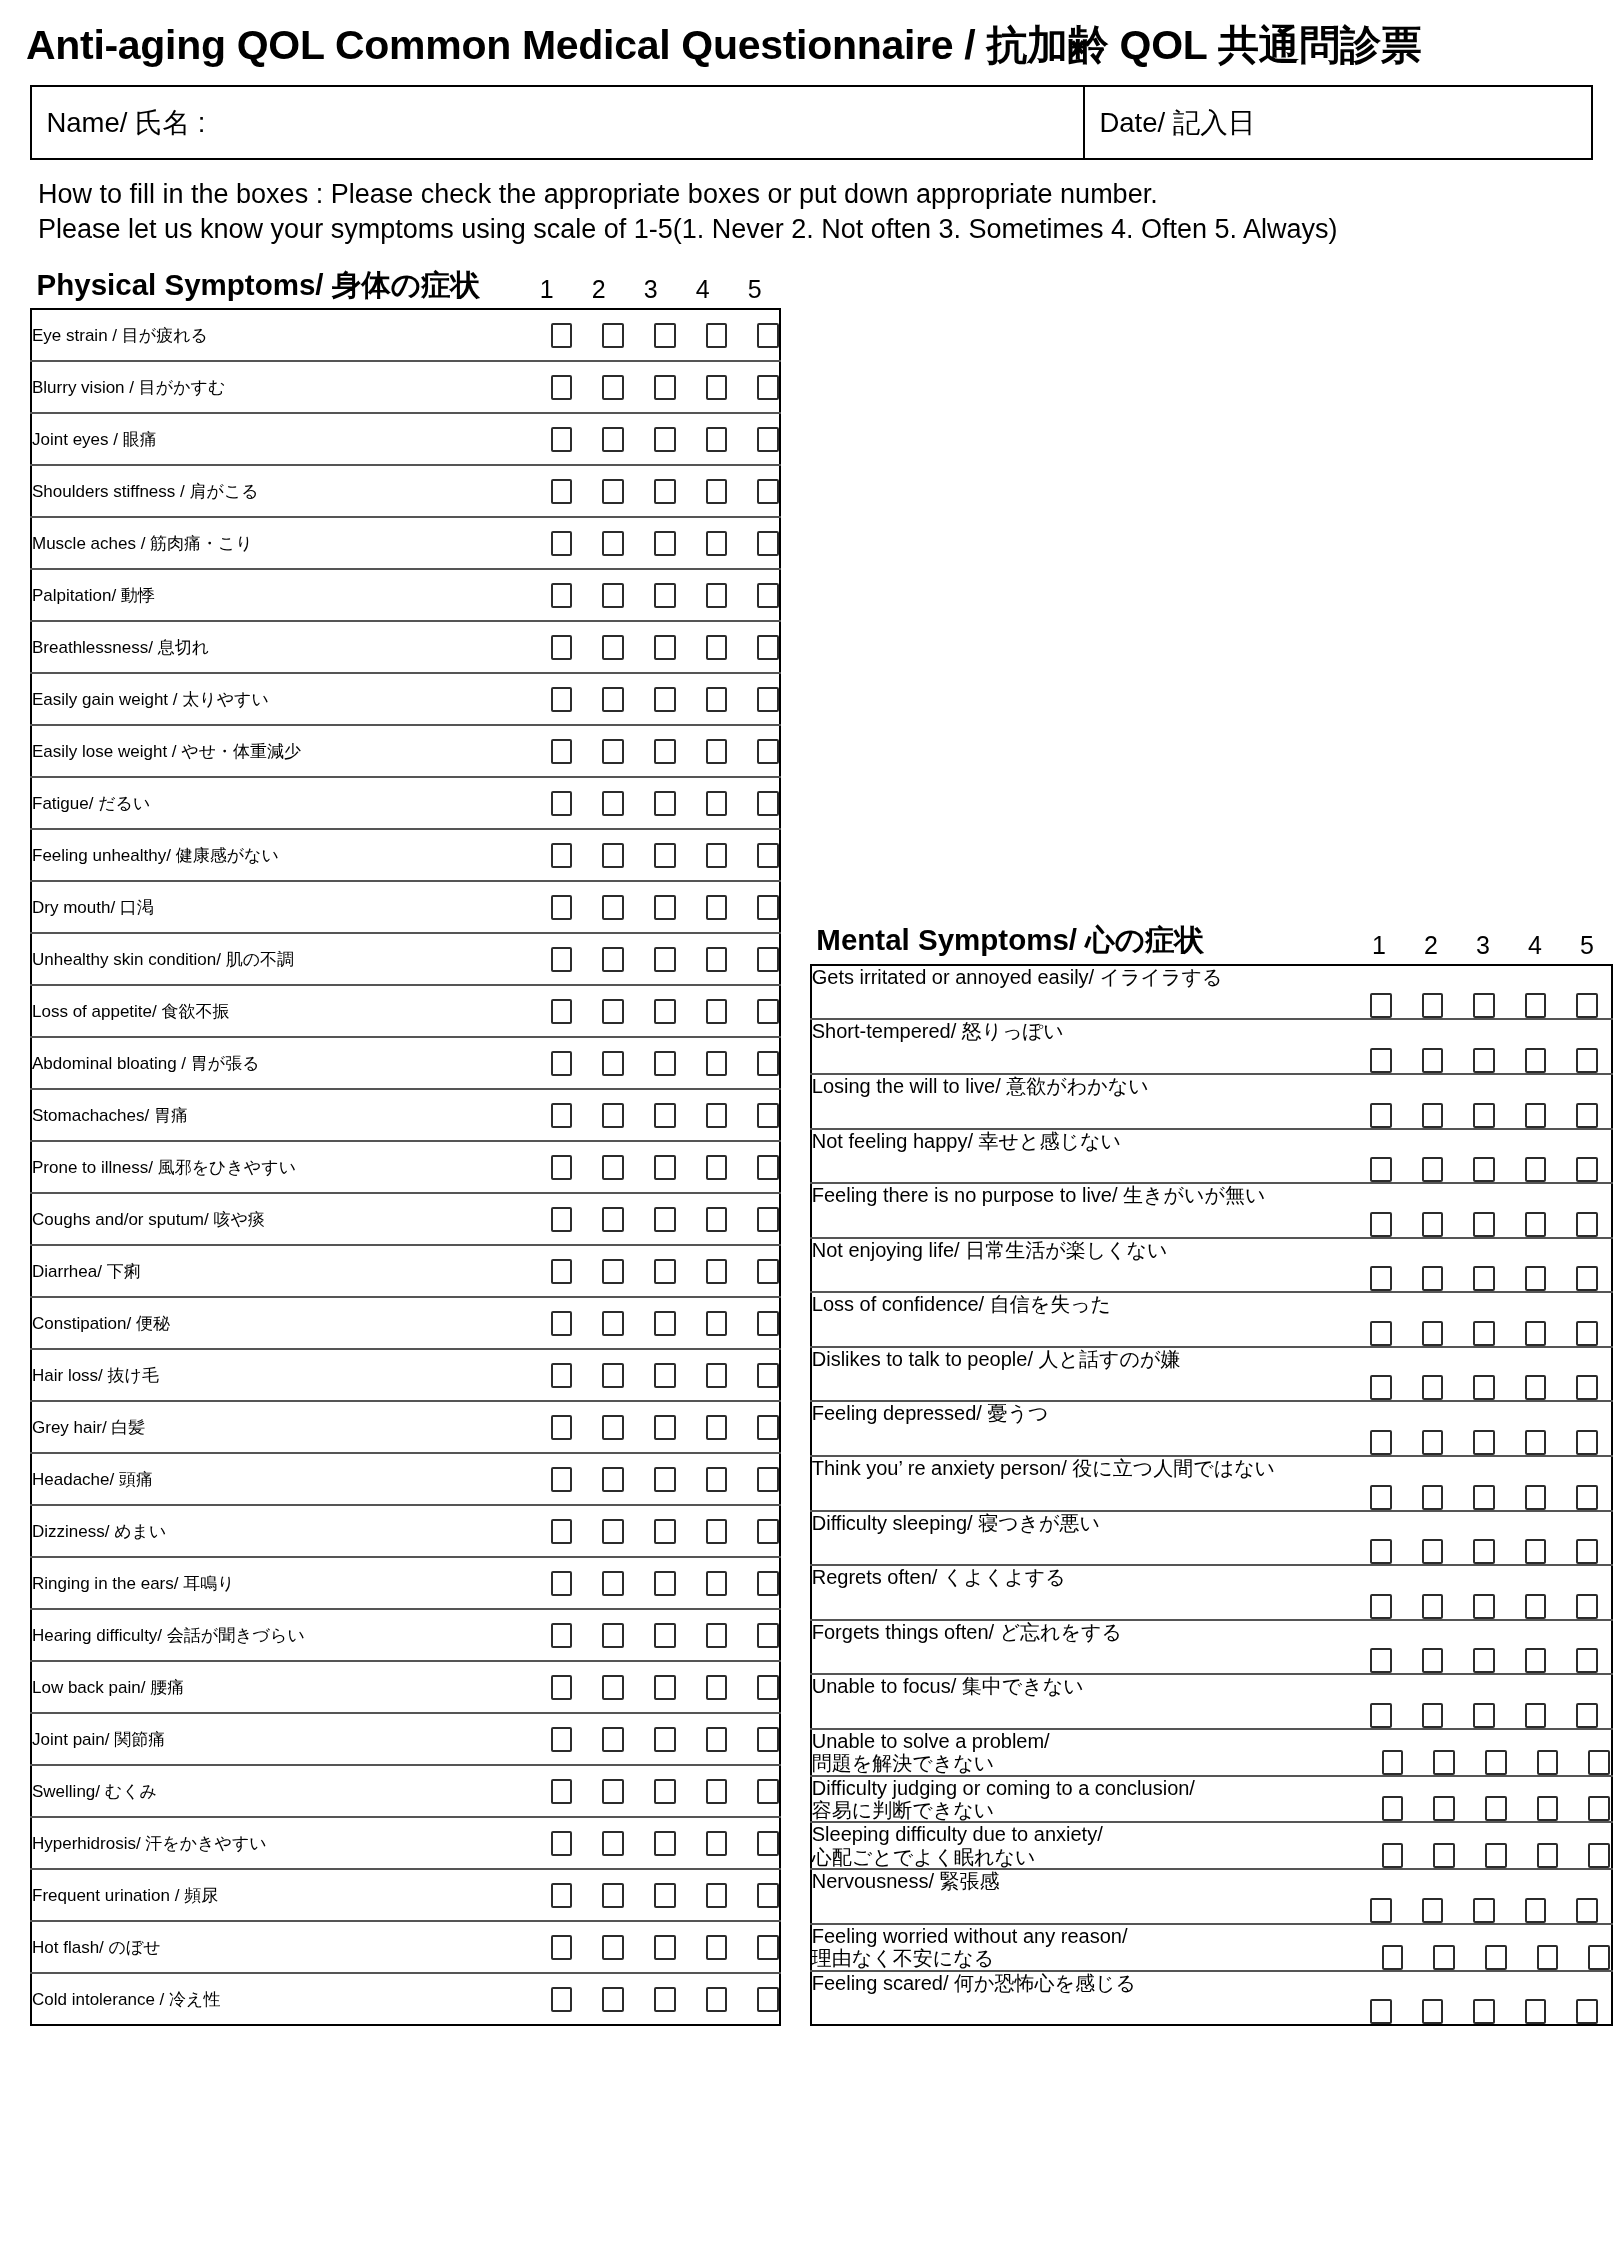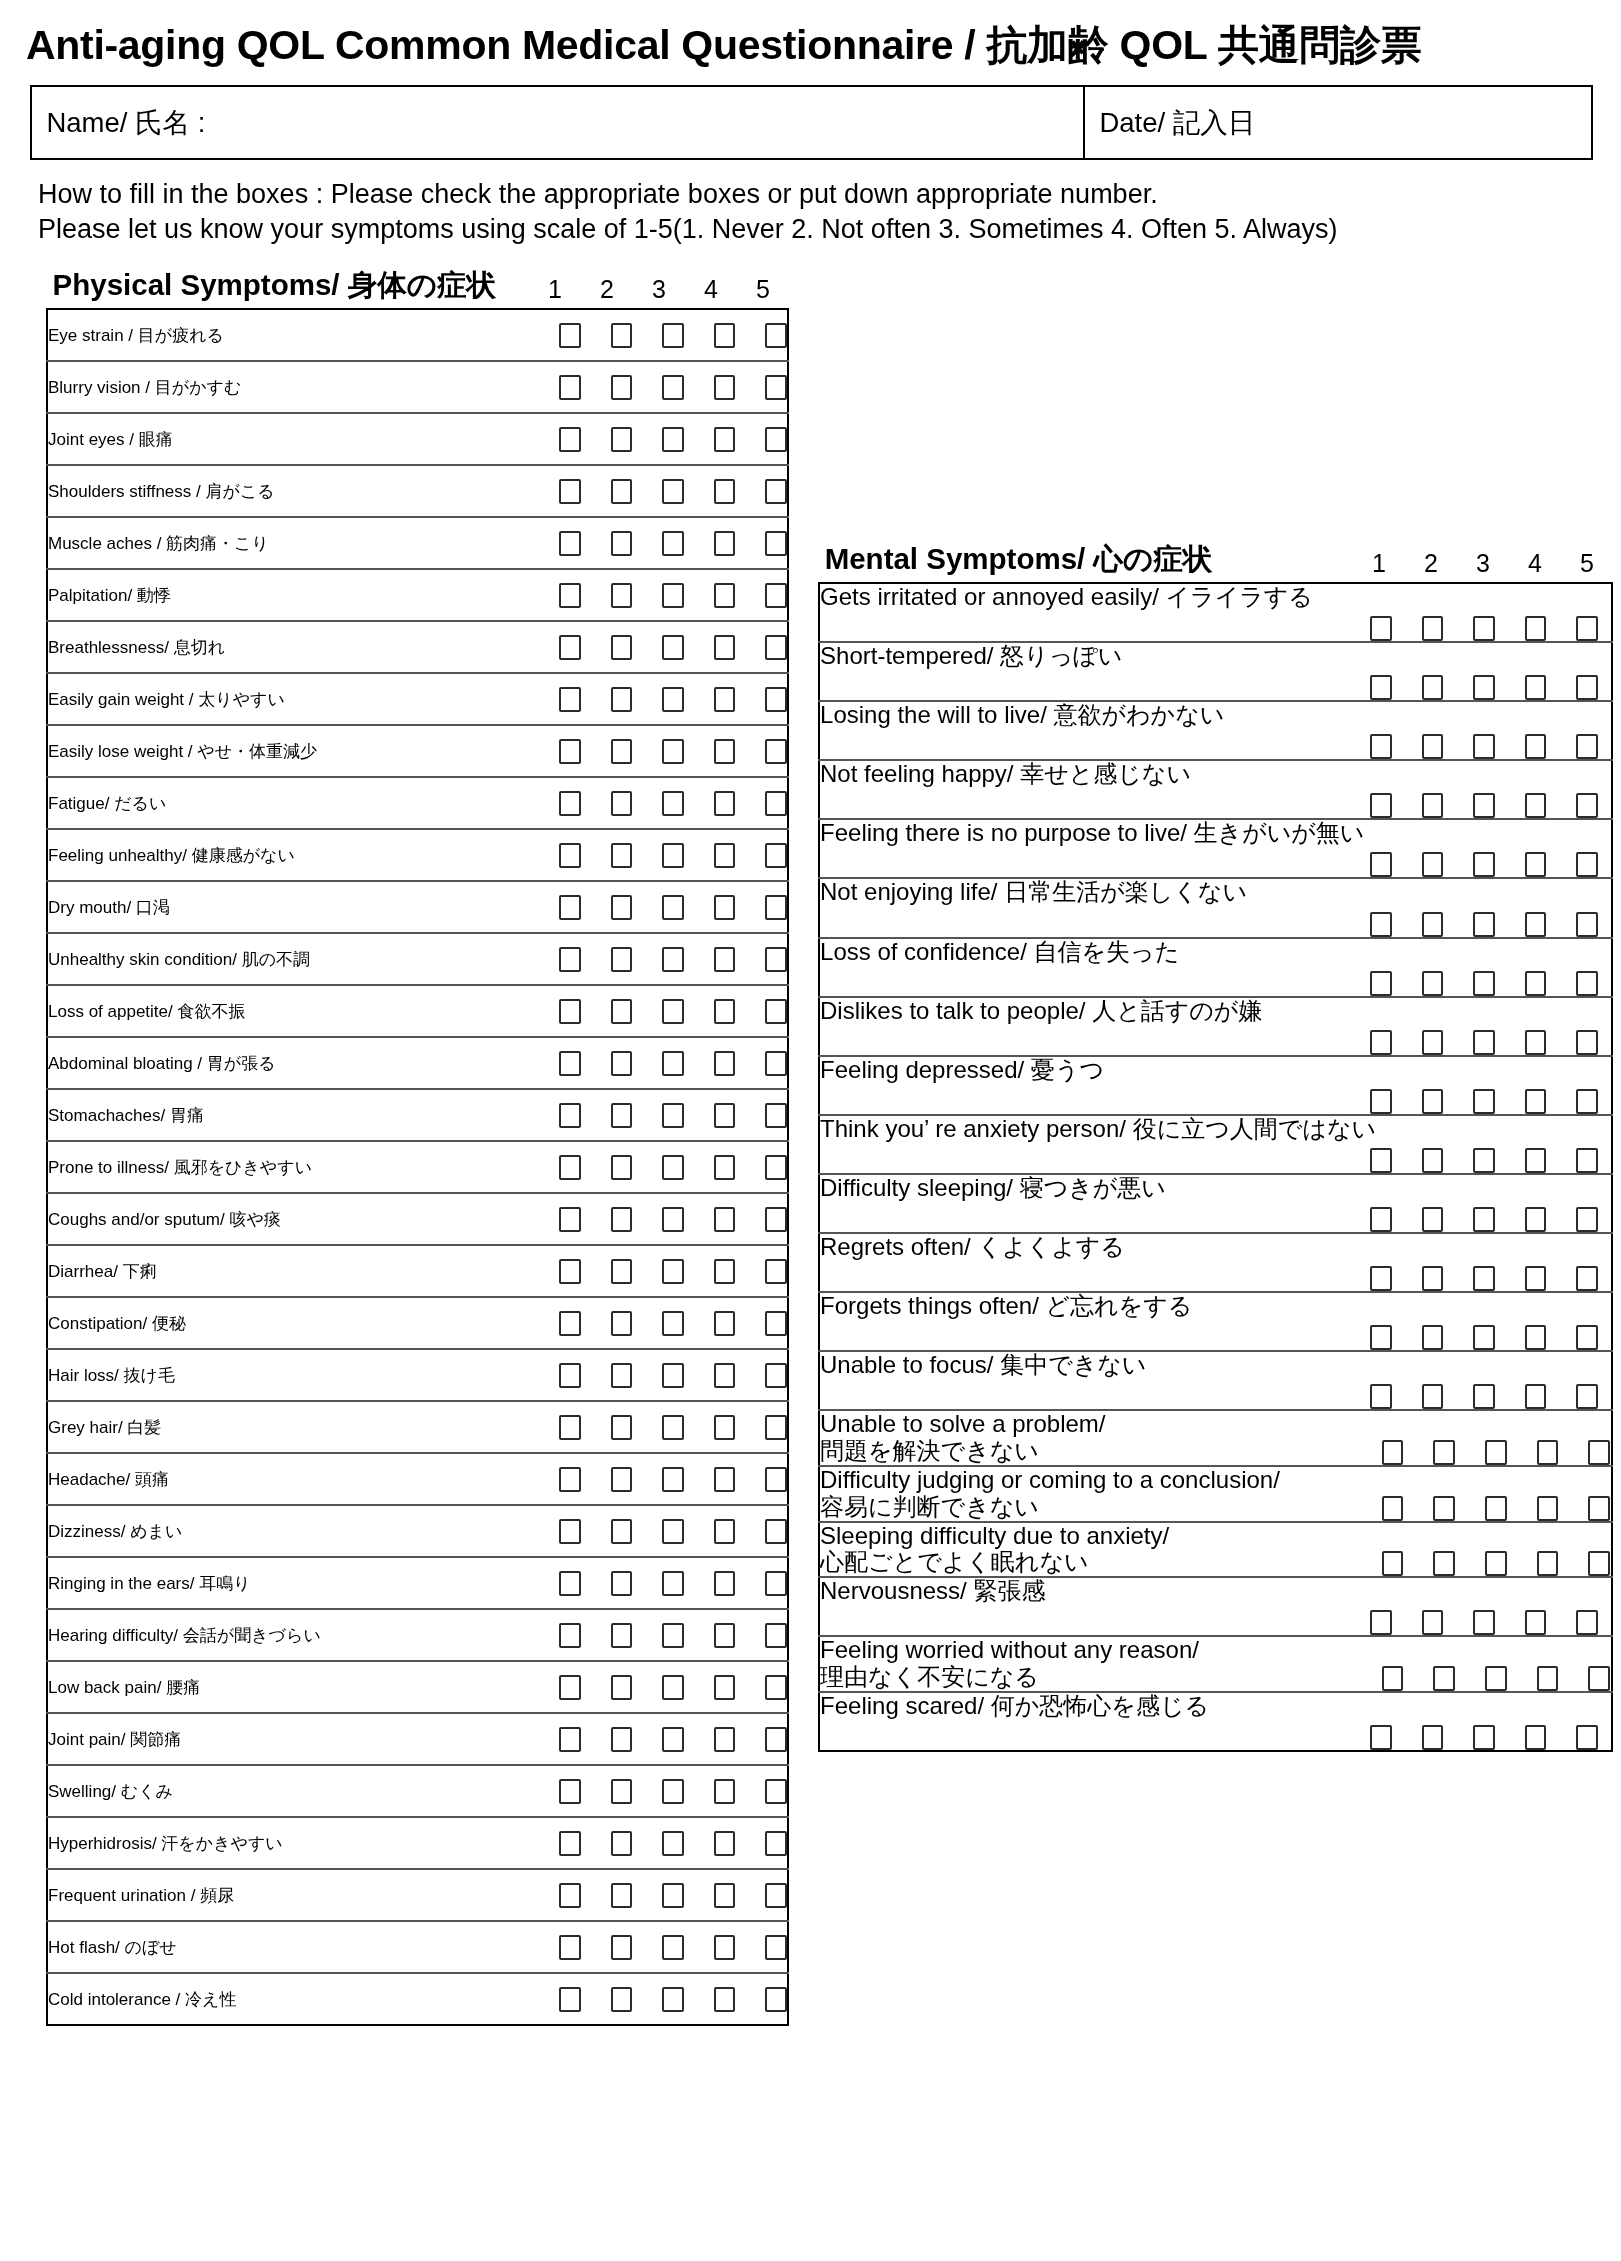--- a/index.html
+++ b/index.html
@@ -61,22 +61,21 @@
     margin: 17px 0 0 29px;
     font-size: 27px;
     line-height: 1.28;
   }
   .instructions div { white-space: nowrap; }
 
   
   .columns {
     display: flex;
     margin-top: 23.6px;
-    align-items: center;
-    margin-left: 16px;
+    align-items: flex-end;
   }
   .col-physical {
     width: 787px;
     margin-left: 21px;
   }
   .col-mental {
     width: 842px;
     margin-left: 29px;
   }
 
@@ -131,21 +130,21 @@
     text-align: right;
     padding-right: 11.8px;
     white-space: nowrap;
   }
 
   
   .m-cell {
     padding: 6.6px 0 9.2px 11.8px;
   }
   .m-label {
-    font-size: 24px;
+    font-size: 20px;
     line-height: 1.12;
     white-space: nowrap;
   }
   .m-boxes {
     text-align: right;
     padding-right: 13px;
     margin-top: 5.2px;
     white-space: nowrap;
   }
   .m-inline {

